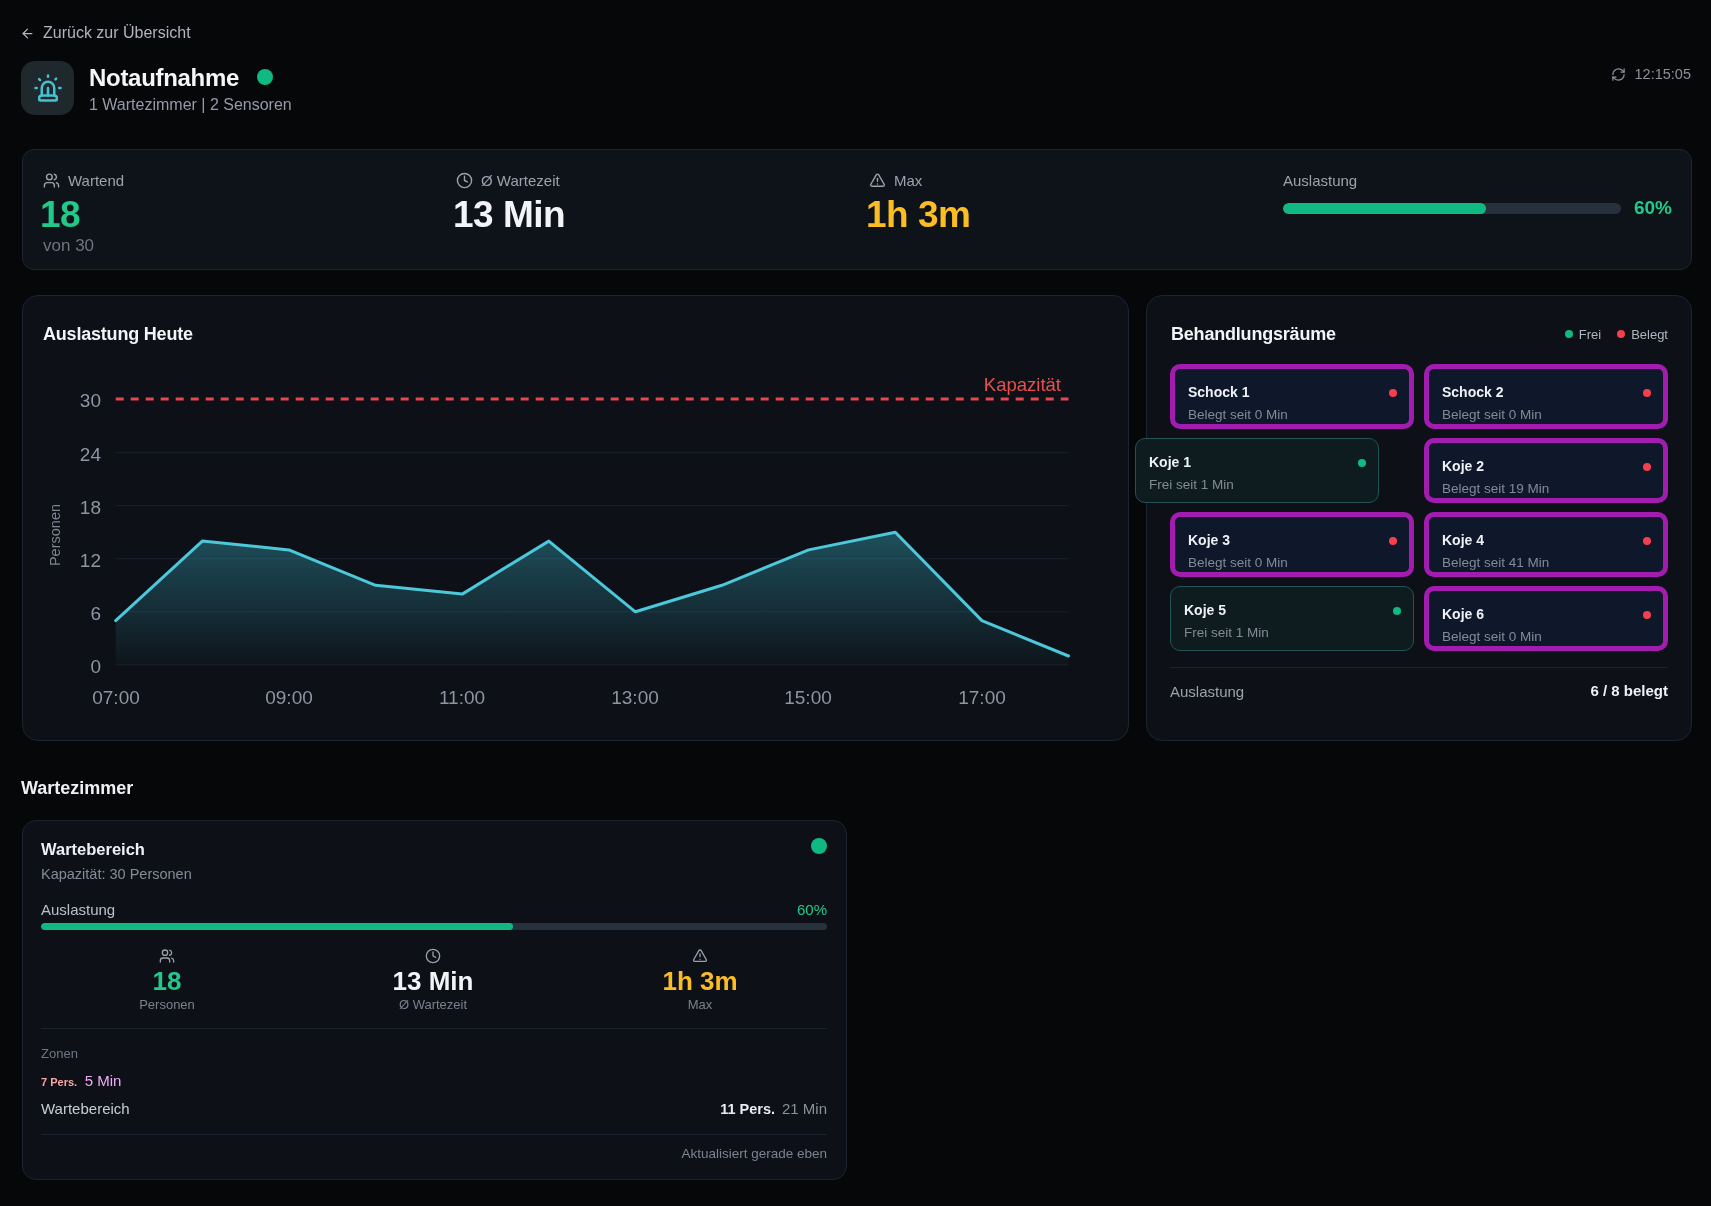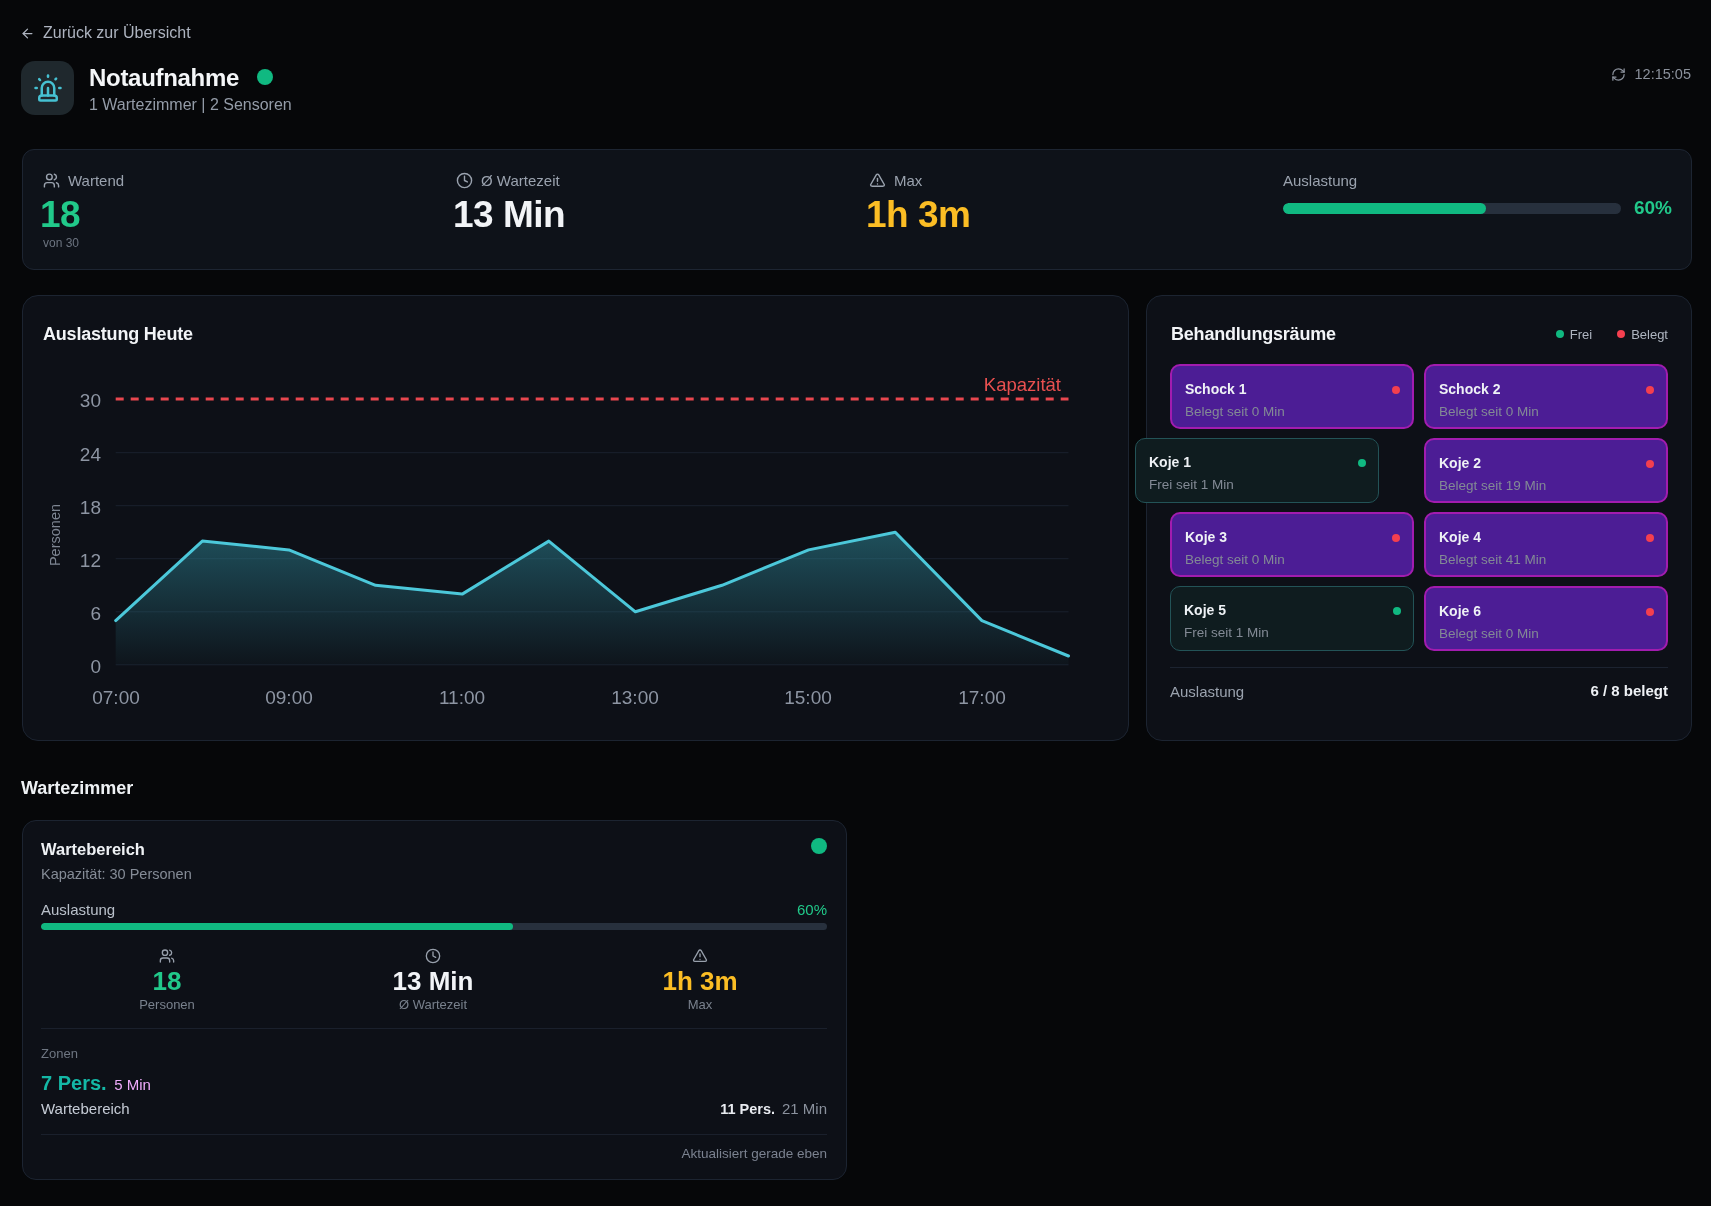--- a/index.html
+++ b/index.html
@@ -11,33 +11,33 @@
 
 .hicon{position:absolute;left:21px;top:61px;width:53px;height:54px;border-radius:14px;background:#1f282d;display:flex;align-items:center;justify-content:center}
 .htitle{position:absolute;left:89px;top:64px;font-size:24px;font-weight:bold;letter-spacing:-0.3px;color:#f4f6f8}
 .hdot{position:absolute;left:257px;top:69px;width:16px;height:16px;border-radius:50%;background:#10b981}
 .hsub{position:absolute;left:89px;top:96px;font-size:16px;color:#949ca8}
 .htime{position:absolute;right:20px;top:66px;display:flex;align-items:flex-end;gap:9px;color:#8b919c;font-size:14.5px}
 
 .statsbar{position:absolute;left:22px;top:149px;width:1670px;height:121px;background:#0e1219;border:1px solid #1d2532;border-radius:12px}
 .slabel{position:absolute;top:22px;display:flex;align-items:flex-start;gap:8px;color:#9aa2ae;font-size:15px}
 .sval{position:absolute;top:44px;font-size:37px;font-weight:bold;letter-spacing:-0.5px}
-.ssub{position:absolute;top:86px;font-size:12px;color:#6c7480}
+.ssub{position:absolute;top:86px;font-size:17px;color:#6c7480}
 .green{color:#21c98a}
 .amber{color:#fbbd24}
 .pbar{position:absolute;border-radius:6px;background:#27303d;overflow:hidden}
 .pfill{height:100%;width:60%;background:#10b981;border-radius:6px}
 
 .card{position:absolute;background:#0d1017;border:1px solid #1c2431;border-radius:16px}
 .ctitle{position:absolute;font-size:18px;font-weight:bold;color:#f2f4f7;letter-spacing:-0.2px}
 
-.legend{position:absolute;display:flex;align-items:center;gap:25px;font-size:13px;color:#aeb5c0}
+.legend{position:absolute;display:flex;align-items:center;gap:16px;font-size:13px;color:#aeb5c0}
 .ldot{display:inline-block;width:8px;height:8px;border-radius:50%;margin-right:6px;vertical-align:1px}
 .tile{position:absolute;width:244px;height:65px;border-radius:10px}
-.tile.red{background:#4c1d95;border:2px solid #a21caf}
+.tile.red{background:#0f172a;border:5px solid #a21caf}
 .tile.grn{background:#0f1c1f;border:1px solid #235357}
 .ttitle{position:absolute;left:13px;top:15px;font-size:14px;font-weight:bold;color:#eef1f5}
 .tsub{position:absolute;left:13px;top:38px;font-size:13.5px;color:#838a95}
 .tdot{position:absolute;right:12px;top:20px;width:8px;height:8px;border-radius:50%}
 .rdivider{position:absolute;height:1px;background:#1c2330}
 
 .wtitle{position:absolute;font-size:16.5px;font-weight:bold;color:#eef1f4}
 </style>
 </head>
 <body>
@@ -253,21 +253,21 @@
       <path d="M12 17h.01"></path>
     </svg>
 </div>
 <div class="abs amber" style="left:600px;top:966px;width:200px;text-align:center;font-size:26px;font-weight:bold">1h 3m</div>
 <div class="abs" style="left:600px;top:997px;width:200px;text-align:center;font-size:13px;color:#79818d">Max</div>
 
 <div class="rdivider" style="left:41px;top:1028px;width:786px;background:#1a202c"></div>
 <div class="abs" style="left:41px;top:1046px;font-size:13px;color:#6e7682">Zonen</div>
 
 <div class="abs" style="left:41px;top:1072px;width:786px;display:flex;align-items:baseline;font-size:15px">
-  <span style="font-weight:bold;color:#14b8a6;font-size:20px">7 Pers.</span>
+  <span style="font-weight:bold;color:#fca5a5;font-size:11px">7 Pers.</span>
   <span style="width:52px;text-align:center;color:#f0abfc">5 Min</span>
 </div>
 <div class="abs" style="left:41px;top:1100px;width:786px;display:flex;align-items:baseline;font-size:15px">
   <span style="flex:1;color:#c6ccd6">Wartebereich</span>
   <span style="font-weight:bold;color:#e8ebf0;font-size:14.5px">11 Pers.</span>
   <span style="width:52px;text-align:right;color:#8a919d">21 Min</span>
 </div>
 
 <div class="rdivider" style="left:41px;top:1134px;width:786px;background:#1a202c"></div>
 <div class="abs" style="left:41px;top:1146px;width:786px;text-align:right;font-size:13.5px;color:#7b8290">Aktualisiert gerade eben</div>

